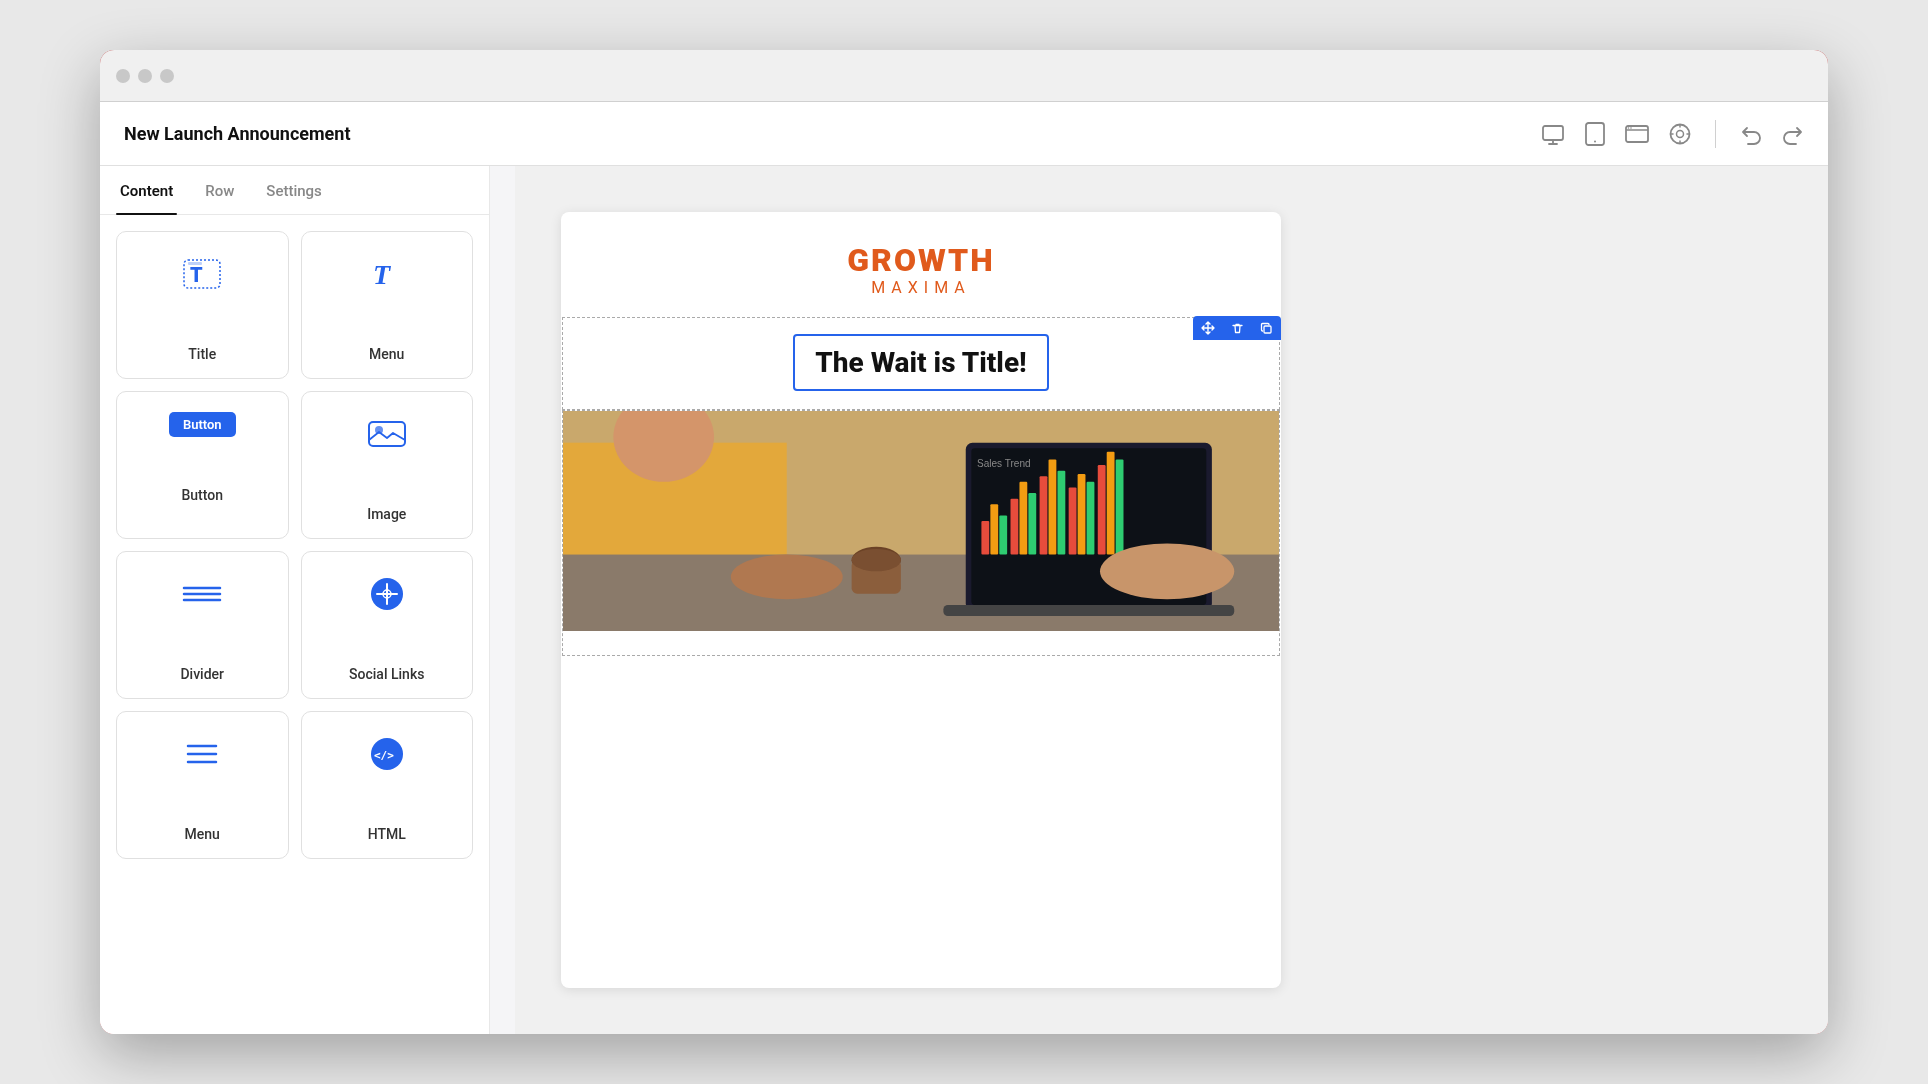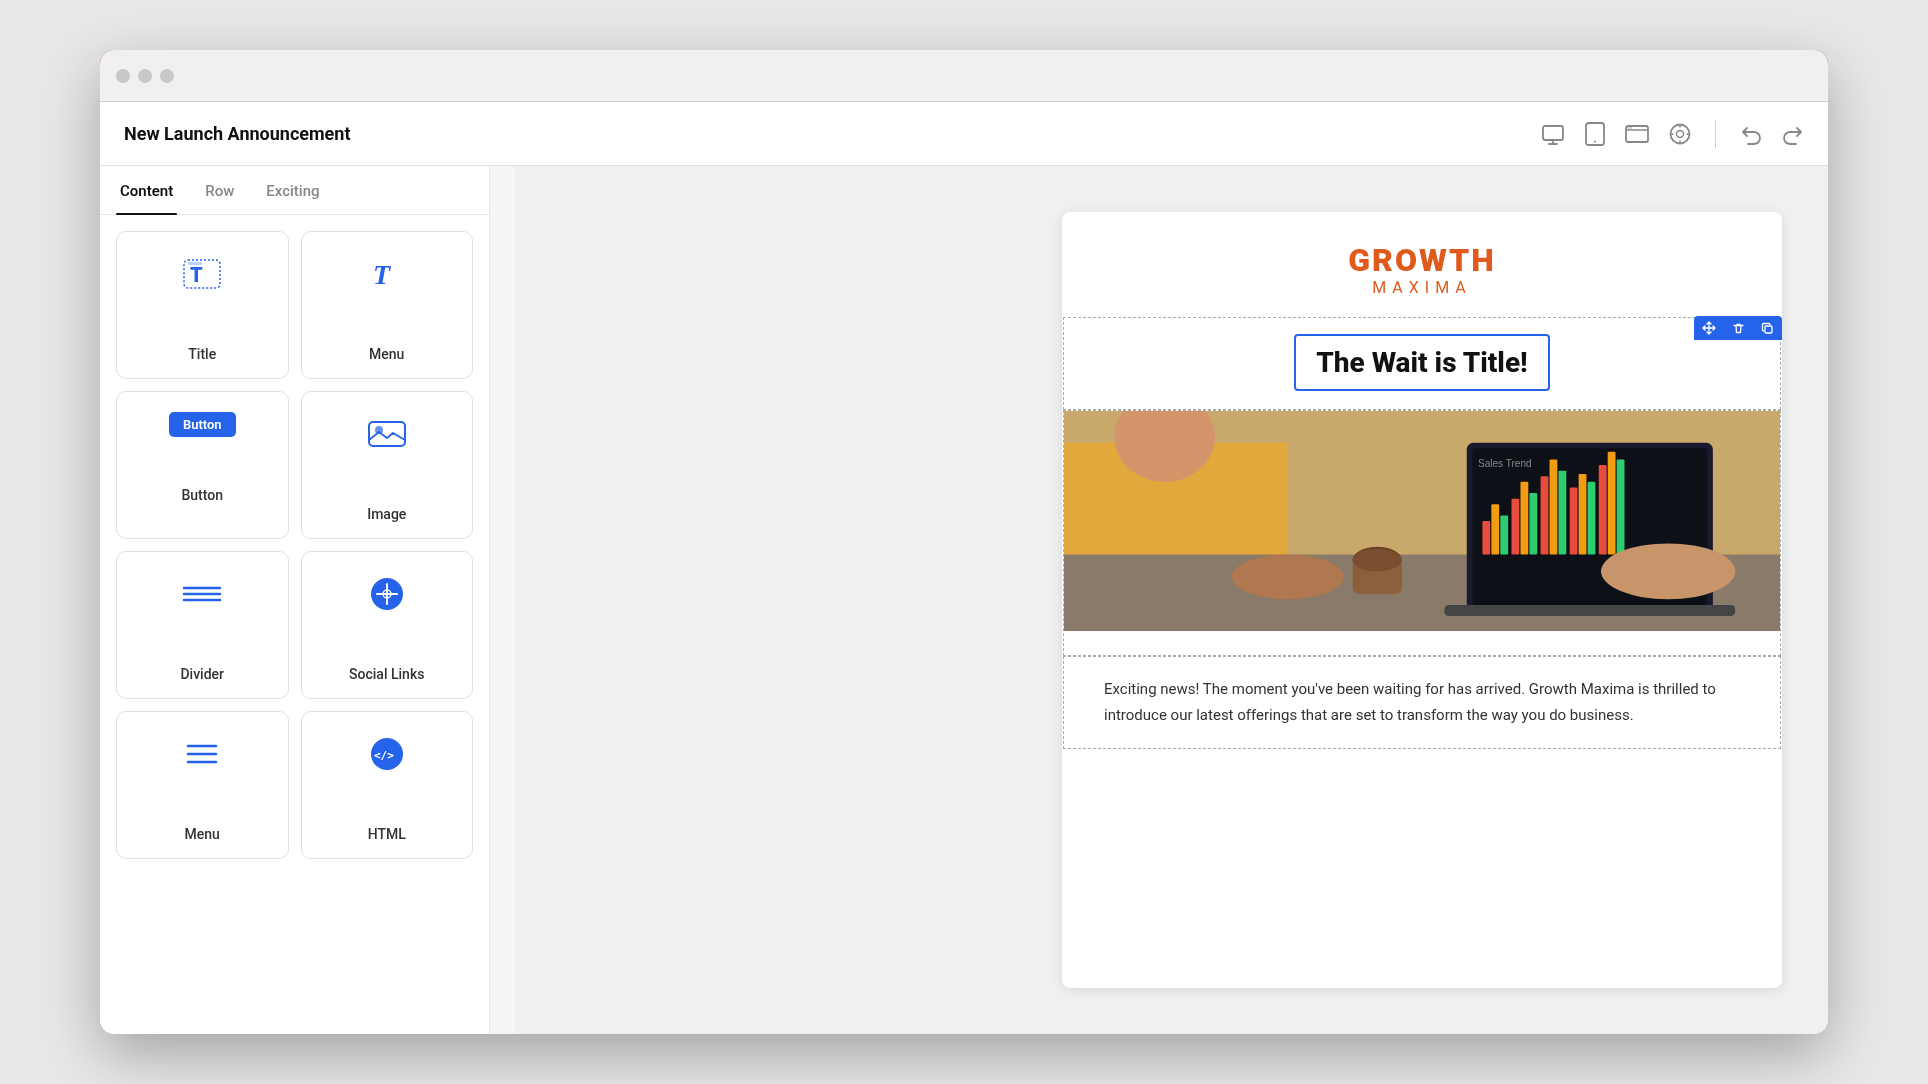--- a/index.html
+++ b/index.html
@@ -177,21 +177,21 @@
       font-size: 13px;
       font-weight: 600;
     }
 
     
     .canvas-area {
       flex: 1;
       background: #f0f0f0;
       overflow-y: auto;
       display: flex;
-      justify-content: flex-end;
+      justify-content: flex-start;
       padding: 46px;
       margin-left: 9px;
     }
 
     .email-canvas {
       background: #ffffff;
       width: 720px;
       border-radius: 8px;
       box-shadow: 0 2px 12px rgba(0,0,0,0.1);
       overflow: hidden;
@@ -344,21 +344,21 @@
       </div>
     </div>
 
     <div class="body">
 
       <div class="sidebar">
 
         <div class="sidebar-tabs">
           <div class="sidebar-tab active">Content</div>
           <div class="sidebar-tab">Row</div>
-          <div class="sidebar-tab">Exciting</div>
+          <div class="sidebar-tab">Settings</div>
         </div>
 
         <div class="sidebar-grid">
 
           <div class="content-block">
             <div class="block-icon">
               <svg width="44" height="44" viewBox="0 0 44 44" fill="none">
                 <rect x="4" y="8" width="36" height="28" rx="4" stroke="#2563EB" stroke-width="1.5" fill="none" stroke-dasharray="2 2"></rect>
                 <text x="10" y="30" font-size="20" font-weight="900" fill="#2563EB">T</text>
                 <rect x="8" y="10" width="14" height="3" rx="1" fill="#2563EB" opacity="0.3"></rect>
@@ -512,21 +512,18 @@
 
                 <rect x="340" y="185" width="260" height="10" rx="4" fill="#444"></rect>
 
                 <ellipse cx="540" cy="155" rx="60" ry="25" fill="#c8956a"></ellipse>
 
                 <ellipse cx="200" cy="160" rx="50" ry="20" fill="#b07850"></ellipse>
               </svg>
             </div>
           </div>
 
-          <div class="email-text-section">
-            <p class="email-body-text">Exciting news! The moment you've been waiting for has arrived. Growth Maxima is thrilled to introduce our latest offerings that are set to transform the way you do business.</p>
-          </div>
 
         </div>
       </div>
     </div>
   </div>
 </div>
 
 </body></html>

